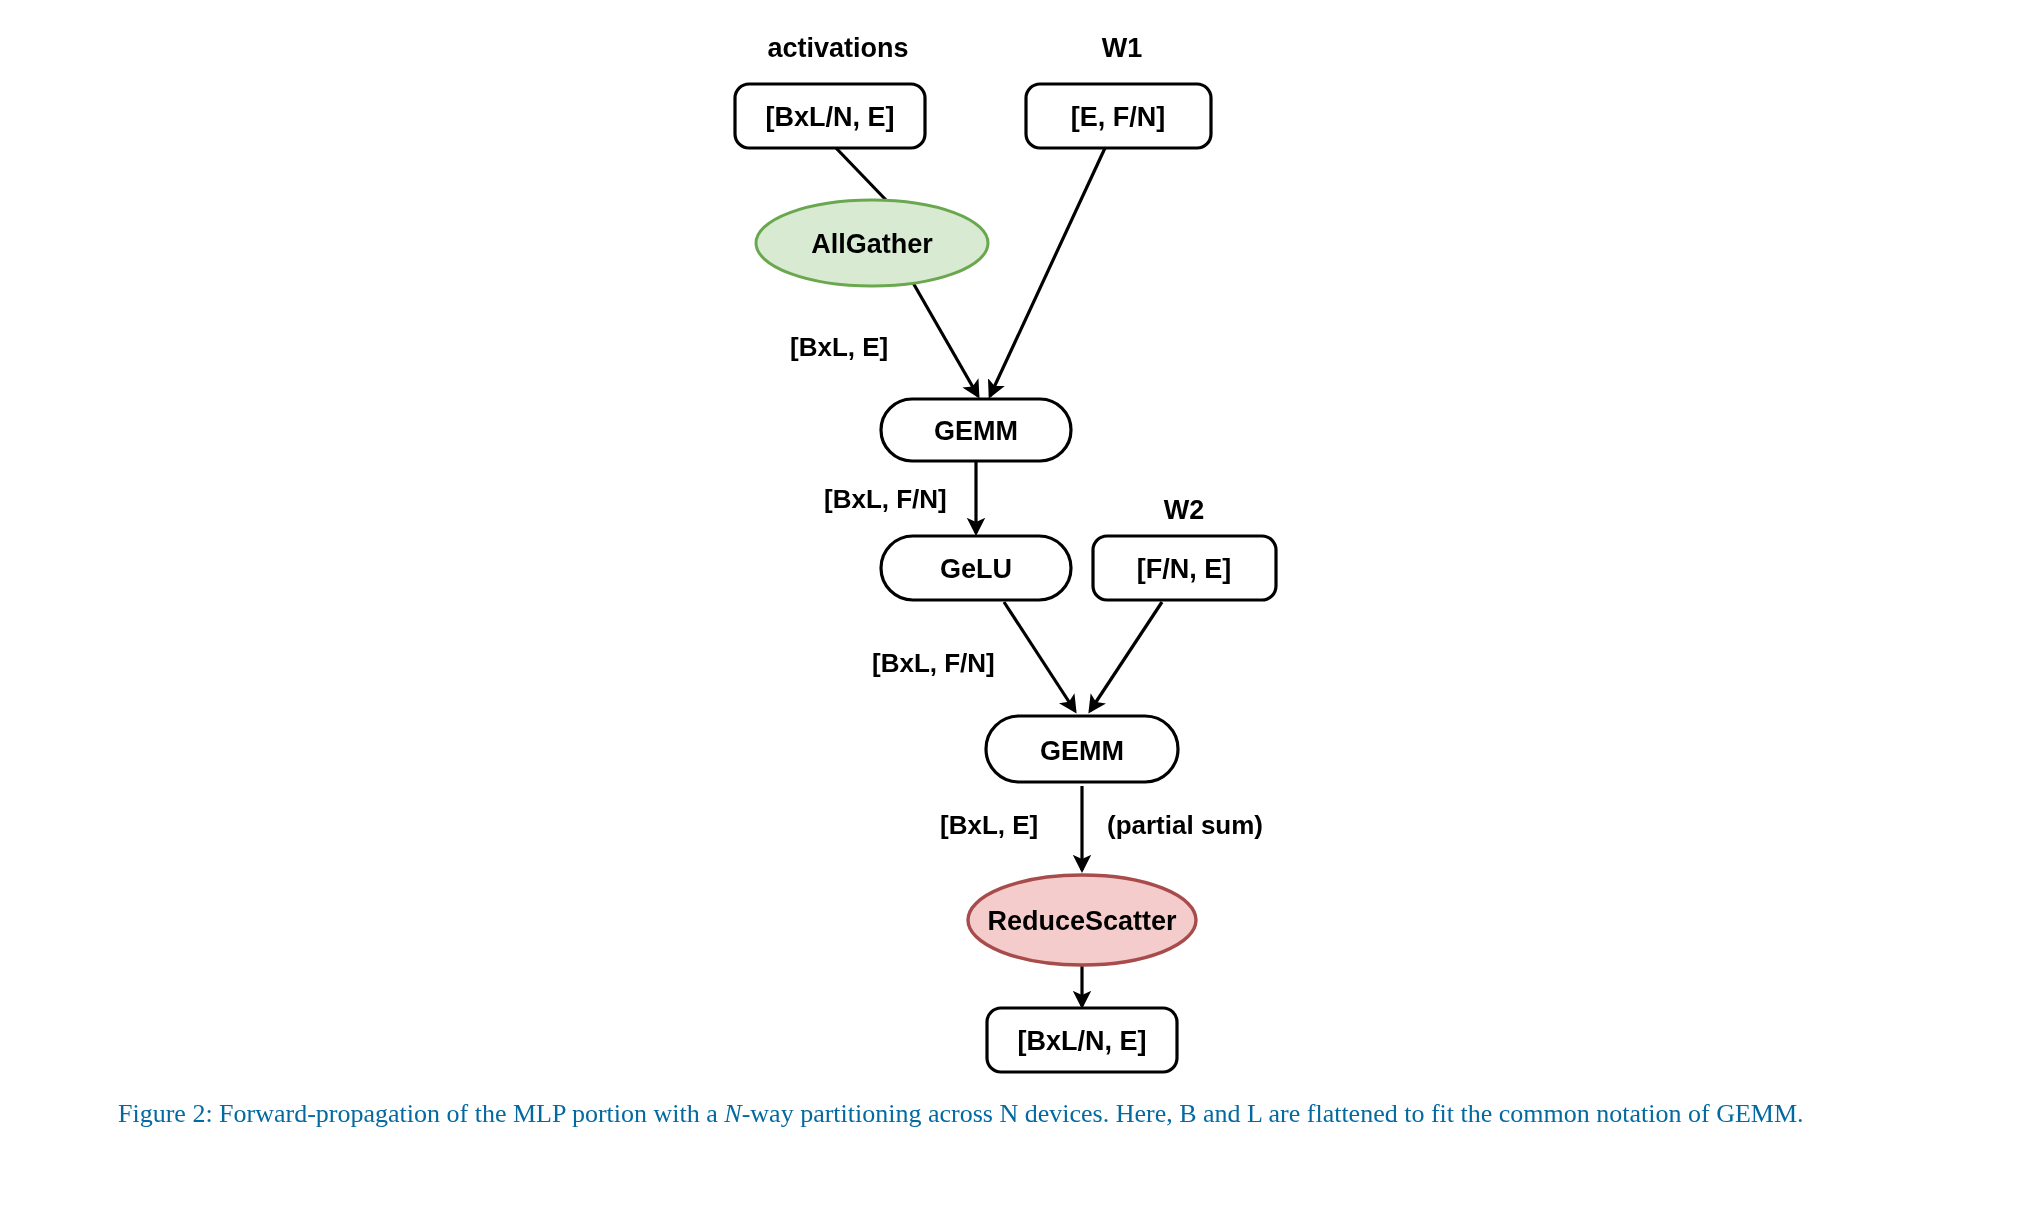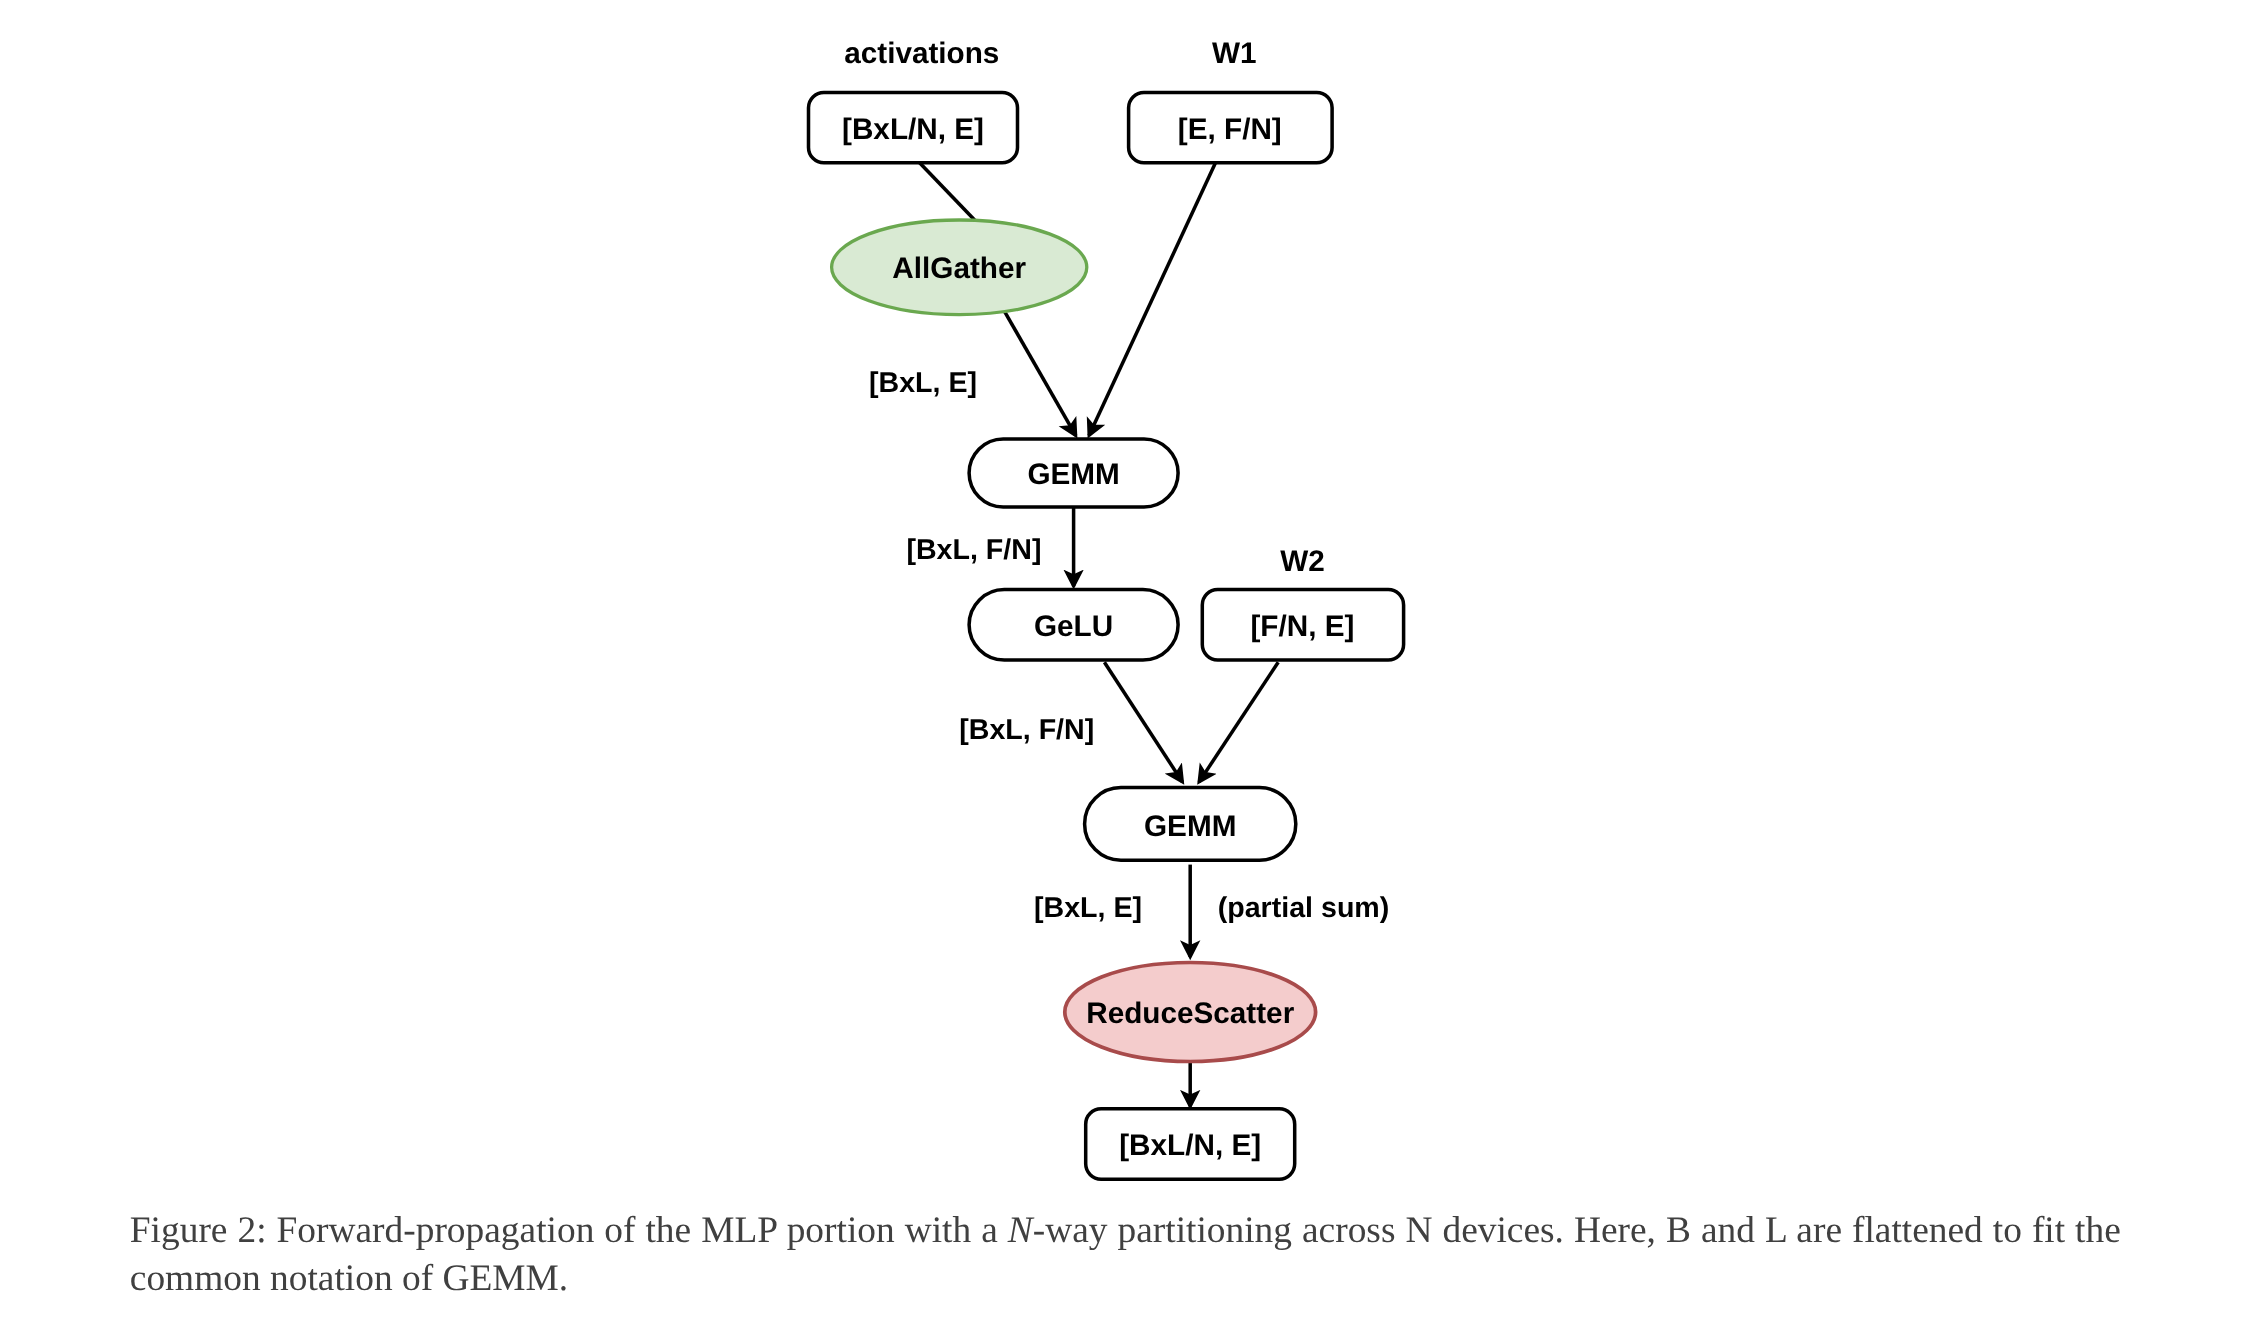--- a/index.html
+++ b/index.html
@@ -61,23 +61,23 @@
     stroke: #000000;
     stroke-width: 3.2;
     fill: none;
   }
   .caption {
     position: absolute;
     left: 118px;
     top: 1097px;
     width: 1810px;
     font-family: "Liberation Serif", serif;
-    font-size: 34px;
+    font-size: 26px;
     line-height: 1.28;
-    color: #404040;
+    color: #0369a1;
     text-align: justify;
     text-justify: inter-word;
   }
   .caption i {
     font-style: italic;
   }
 </style>
 </head>
 <body>
 

